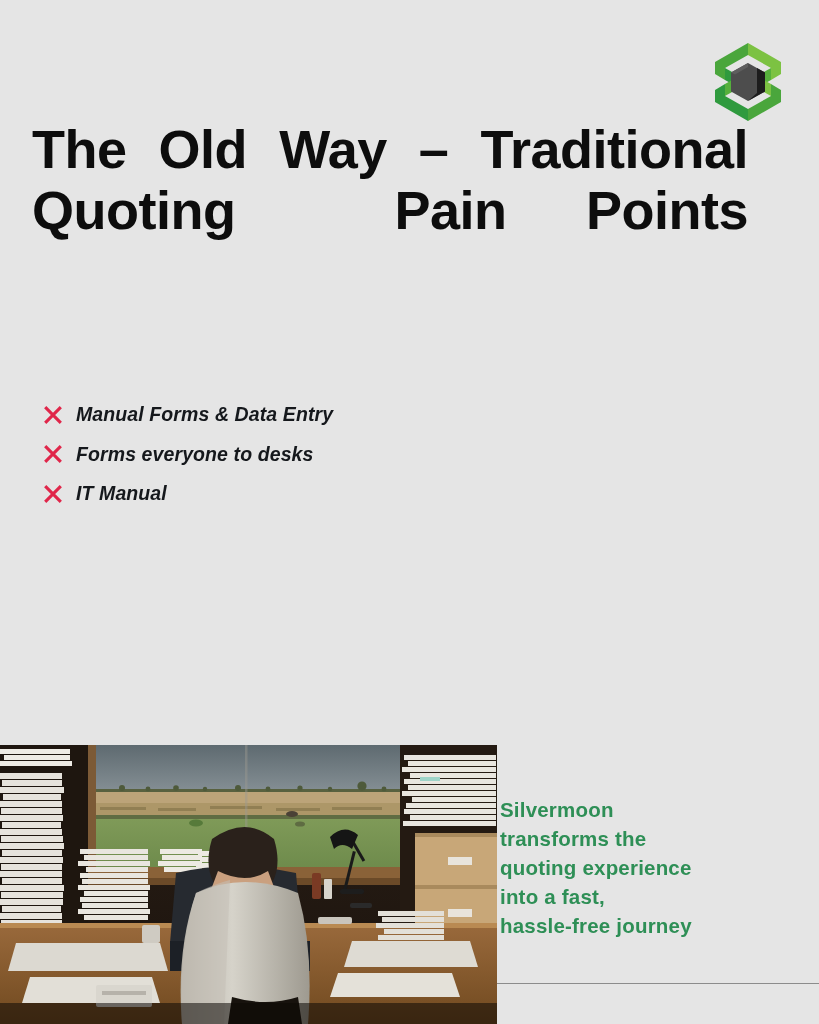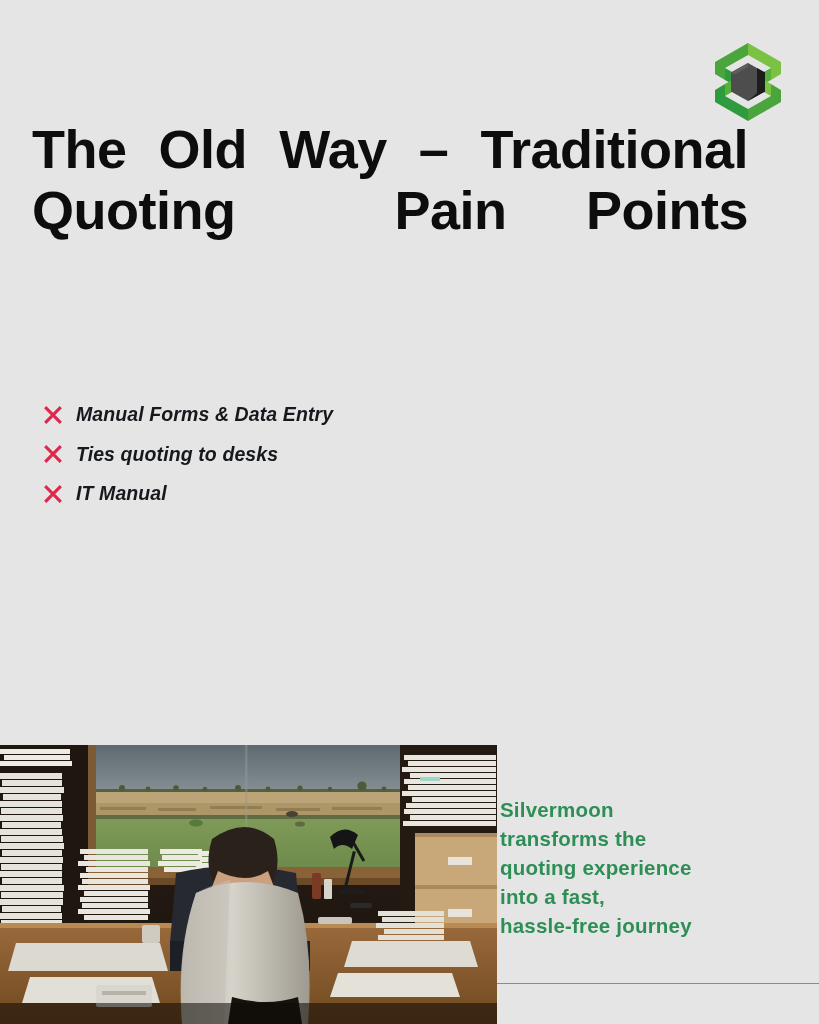--- a/index.html
+++ b/index.html
@@ -161,21 +161,21 @@
       <span class="pain-label">Manual Forms &amp; Data Entry</span>
     </li>
 
 
     <li class="pain-item">
       <span class="x-icon">
         <svg width="24" height="24" viewBox="0 0 24 24" xmlns="http://www.w3.org/2000/svg" aria-hidden="true">
           <path d="M4.2 4.2 L19.8 19.8 M19.8 4.2 L4.2 19.8" stroke="#e0264a" stroke-width="3.1" stroke-linecap="butt" fill="none"></path>
         </svg>
       </span>
-      <span class="pain-label">Ties quoting to desks</span>
+      <span class="pain-label">Forms everyone to desks</span>
     </li>
 
     <li class="pain-item">
       <span class="x-icon">
         <svg width="24" height="24" viewBox="0 0 24 24" xmlns="http://www.w3.org/2000/svg" aria-hidden="true">
           <path d="M4.2 4.2 L19.8 19.8 M19.8 4.2 L4.2 19.8" stroke="#e0264a" stroke-width="3.1" stroke-linecap="butt" fill="none"></path>
         </svg>
       </span>
       <span class="pain-label">IT Manual</span>
     </li>

